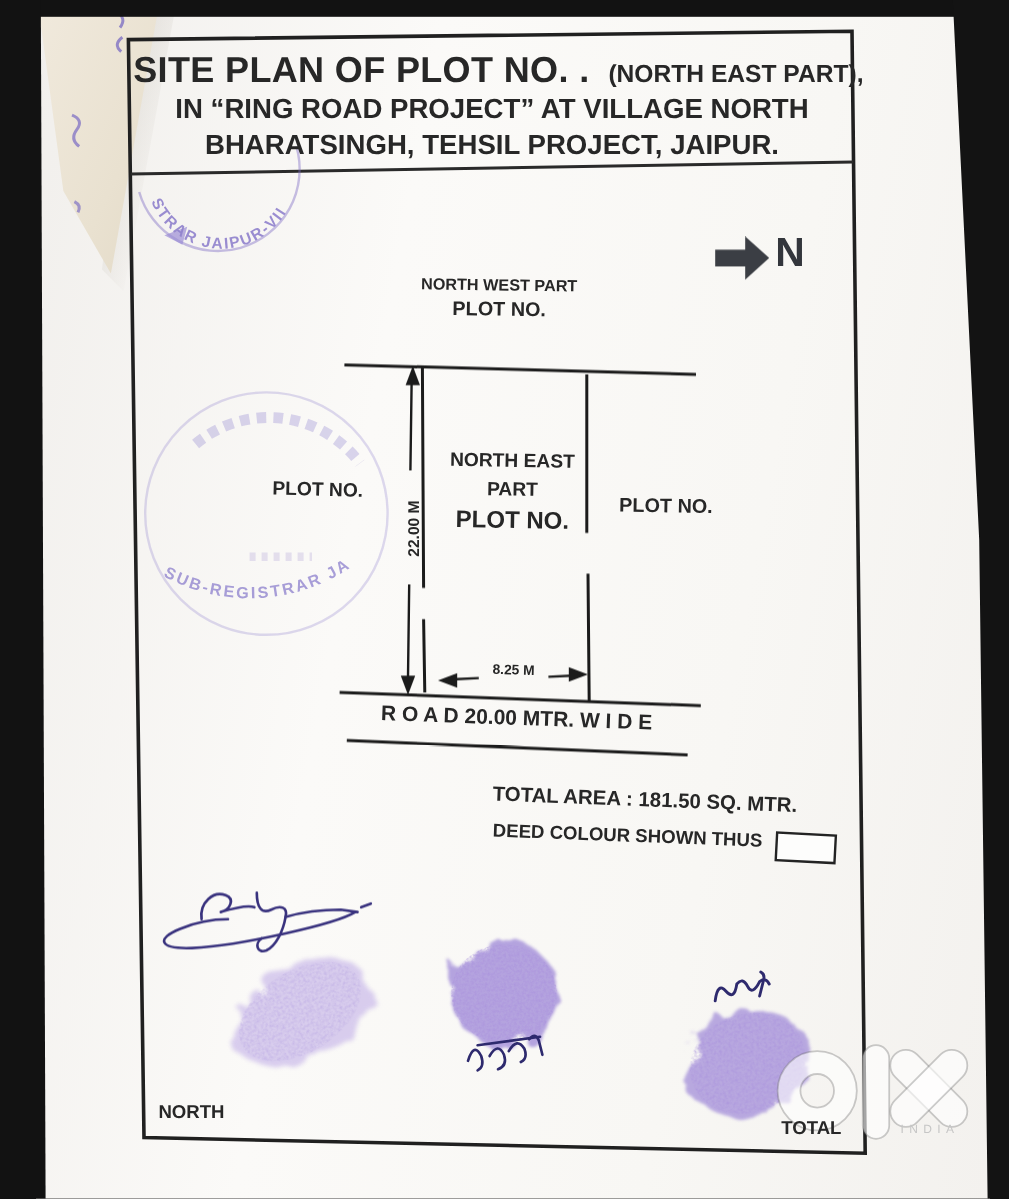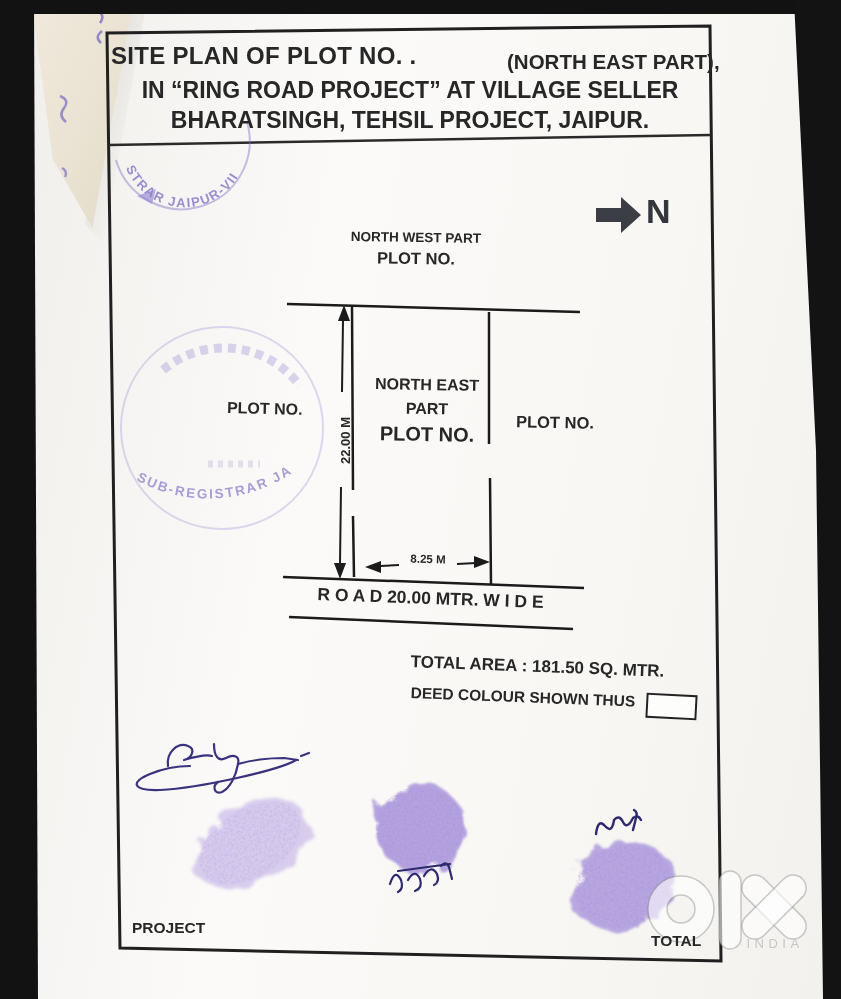--- a/index.html
+++ b/index.html
@@ -18,21 +18,21 @@
     clip-path:polygon(0 0,89% 0,54% 100%,18% 68%);
   }
   .fold-shade{
     position:absolute;left:85px;top:13px;width:60px;height:230px;
     background:linear-gradient(105deg,rgba(120,110,90,.22),rgba(120,110,90,0) 70%);
     clip-path:polygon(42% 0,100% 0,30% 100%,0 92%);
   }
   svg.art{position:absolute;left:0;top:0;z-index:2;}
   .txt{position:absolute;z-index:3;color:#272727;font-weight:700;white-space:nowrap;}
   .ctr{text-align:center;}
-  .t1l{left:111px;top:42px;font-size:24px;letter-spacing:.3px;}
+  .t1l{left:111px;top:42px;font-size:30px;letter-spacing:.3px;}
   .t1r{left:507px;top:50px;font-size:20.5px;}
   .t2{left:140px;top:77px;width:540px;font-size:23px;}
   .t3{left:140px;top:107px;width:540px;font-size:23px;}
   .nwp{left:316px;top:230px;width:200px;font-size:13.5px;transform:rotate(.8deg);}
   .nwn{left:316px;top:249px;width:200px;font-size:16.5px;transform:rotate(.8deg);}
   .nlab{left:646px;top:192px;font-size:34px;color:#33363c;}
   .wplot{left:227px;top:400px;font-size:16px;transform:rotate(1.5deg);}
   .ne1{left:357px;top:376px;width:140px;font-size:16px;transform:rotate(1deg);}
   .ne2{left:357px;top:400px;width:140px;font-size:16px;transform:rotate(1deg);}
   .ne3{left:352px;top:423px;width:150px;font-size:20px;transform:rotate(1deg);}
@@ -41,21 +41,21 @@
   .dimh{left:399px;top:553px;width:58px;font-size:11.5px;transform:rotate(1.5deg);}
   .road{left:283px;top:588px;width:295px;font-size:17.5px;transform:rotate(2deg);}
   .total{left:411px;top:652px;font-size:17px;transform:rotate(2.2deg);transform-origin:left top;}
   .deed{left:411px;top:684px;font-size:15.5px;transform:rotate(2.2deg);transform-origin:left top;}
   .deed-box{
     position:absolute;z-index:3;left:646px;top:694px;width:47px;height:21px;
     border:2.5px solid #232323;background:#fdfdfc;transform:rotate(3deg);
   }
   .seller{left:132px;top:919px;font-size:15.5px;}
   .buyer{left:651px;top:932px;font-size:15.5px;}
-  .india{left:744px;top:936px;width:62px;font-size:13px;letter-spacing:4.5px;color:#c6c6c6;font-weight:400;z-index:4;}
+  .india{left:744px;top:936px;width:62px;font-size:10px;letter-spacing:4.5px;color:#c6c6c6;font-weight:400;z-index:4;}
   .strip{position:absolute;z-index:6;}
 </style>
 </head>
 <body>
 
 <div class="paper"></div>
 <div class="fold-shade"></div>
 <div class="fold"></div>
 
 <svg class="art" width="841" height="999" viewBox="0 0 841 999">
@@ -162,21 +162,21 @@
     </g>
   </g>
 
   <rect class="strip" x="0" y="0" width="841" height="14" fill="#121212"></rect>
   <polygon points="0,0 34,0 38,999 0,999" fill="#121212"></polygon>
   <polygon points="794,0 841,0 841,999 823,999 816,450" fill="#131313"></polygon>
 </svg>
 
 <div class="txt t1l">SITE PLAN OF PLOT NO. .</div>
 <div class="txt t1r">(NORTH EAST PART),</div>
-<div class="txt t2 ctr">IN “RING ROAD PROJECT” AT VILLAGE SELLER</div>
+<div class="txt t2 ctr">IN “RING ROAD PROJECT” AT VILLAGE NORTH</div>
 <div class="txt t3 ctr">BHARATSINGH, TEHSIL PROJECT, JAIPUR.</div>
 
 <div class="txt nlab">N</div>
 
 <div class="txt nwp ctr">NORTH WEST PART</div>
 <div class="txt nwn ctr">PLOT NO.</div>
 
 <div class="txt wplot">PLOT NO.</div>
 <div class="txt ne1 ctr">NORTH EAST</div>
 <div class="txt ne2 ctr">PART</div>
@@ -184,15 +184,15 @@
 <div class="txt eplot">PLOT NO.</div>
 
 <div class="txt dimv ctr">22.00 M</div>
 <div class="txt dimh ctr">8.25 M</div>
 <div class="txt road ctr">R O A D 20.00 MTR. W I D E</div>
 
 <div class="txt total">TOTAL AREA : 181.50 SQ. MTR.</div>
 <div class="txt deed">DEED COLOUR SHOWN THUS</div>
 <div class="deed-box"></div>
 
-<div class="txt seller">PROJECT</div>
+<div class="txt seller">NORTH</div>
 <div class="txt buyer">TOTAL</div>
 <div class="txt india ctr">INDIA</div>
 
 </body></html>

